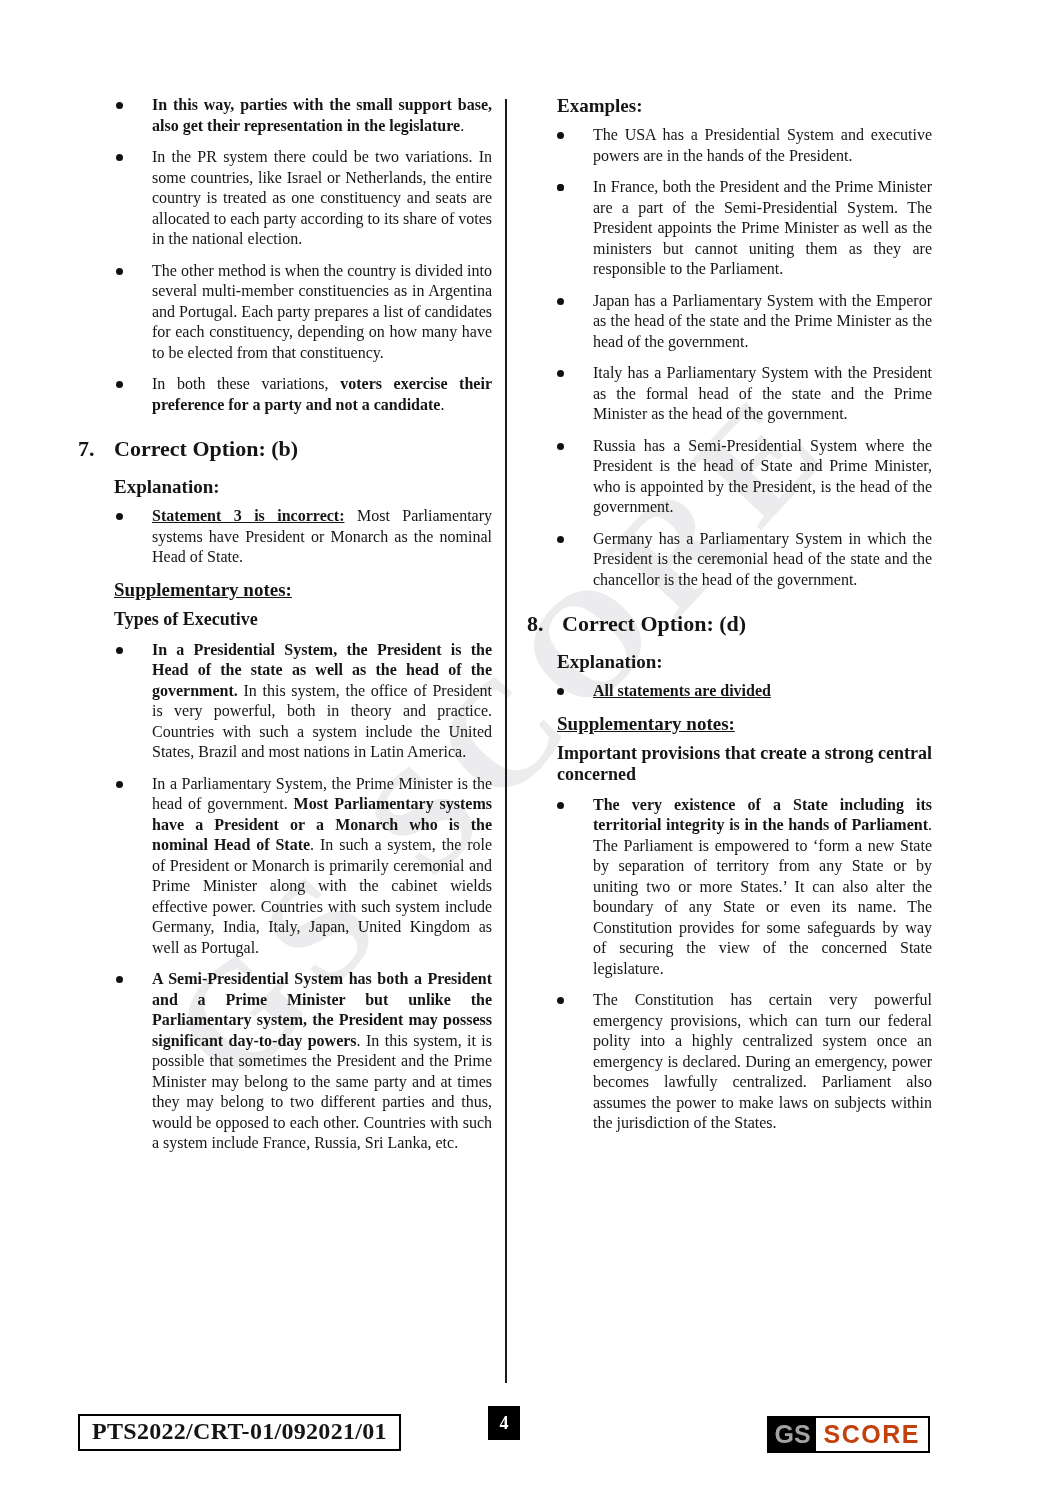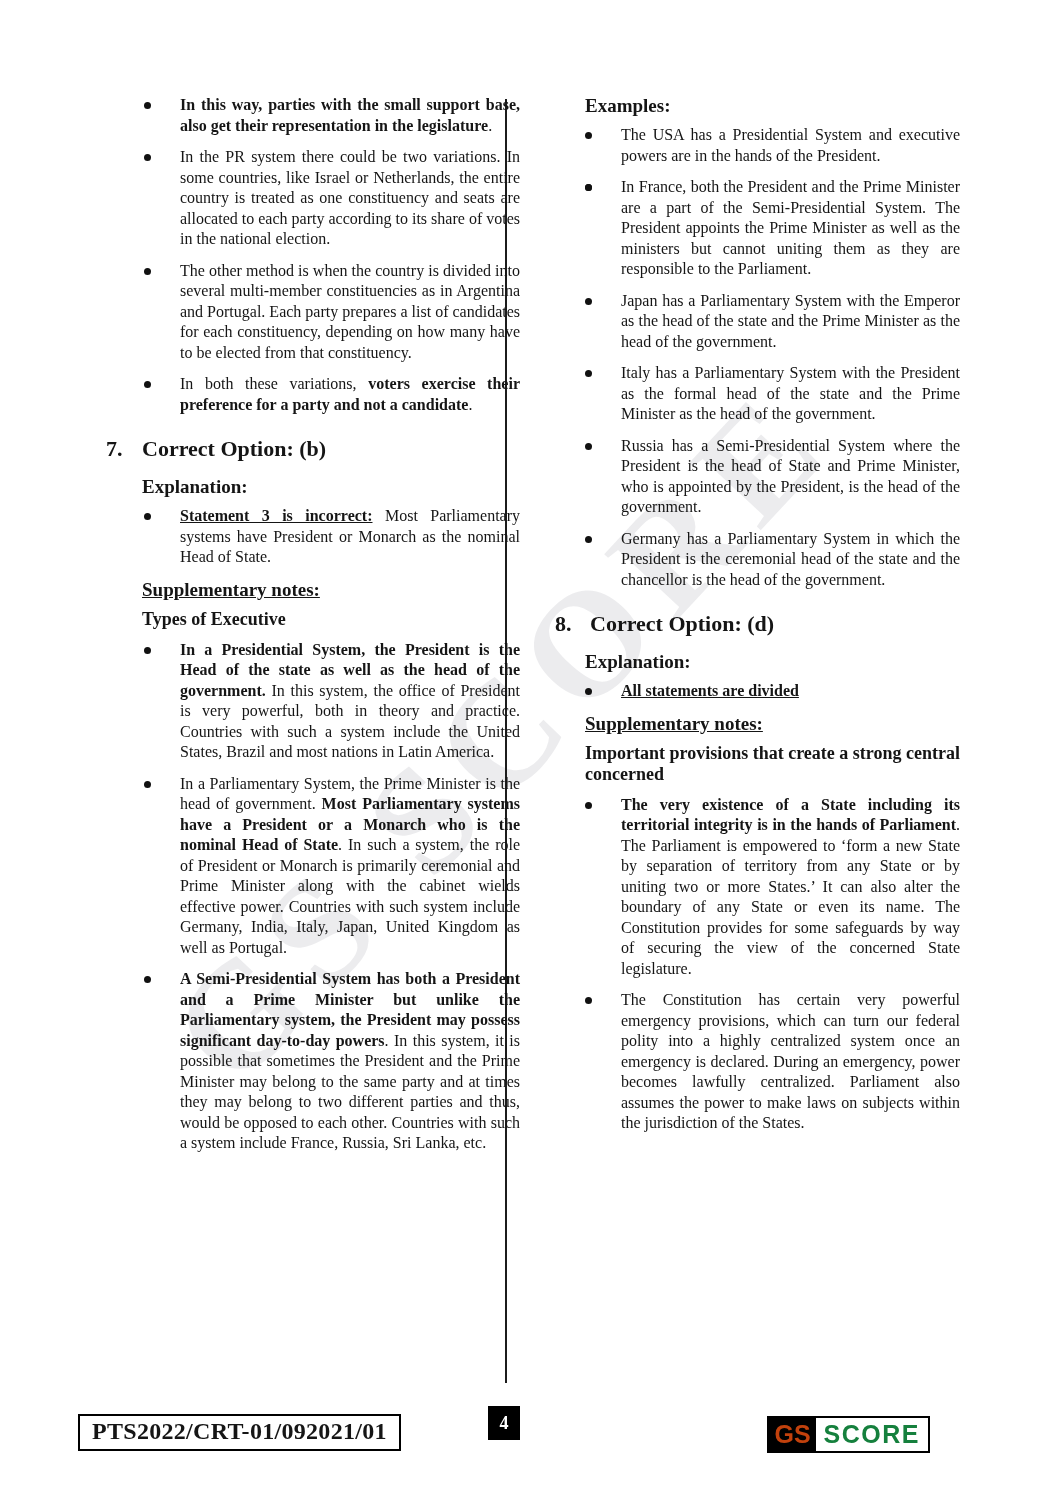--- a/index.html
+++ b/index.html
@@ -15,21 +15,21 @@
     font-weight:bold; font-size:150px; letter-spacing:16px;
     color:rgba(40,40,70,0.09); white-space:nowrap; z-index:0;
     font-family:"Liberation Serif", serif;
   }
   .col-divider {
     position:absolute; left:505px; top:99px; width:2px; height:1284px;
     background:#1c1c1c; z-index:1;
   }
   .col {
     position:absolute; top:95px; z-index:2;
-    font-size:16px; line-height:20.5px; text-align:justify;margin-left:28px;
+    font-size:16px; line-height:20.5px; text-align:justify;
   }
   .col-left  { left:78px;  width:414px; }
   .col-right { left:527px; width:405px; }
 
   .sub { padding-left:36px; }
   .col-right .sub { padding-left:30px; }
 
   ul.blist { list-style:none; margin-bottom:4px; }
   ul.blist li { position:relative; padding-left:38px; margin-bottom:11px; }
   .col-right ul.blist li { padding-left:36px; }
@@ -71,26 +71,26 @@
     background:#000; color:#fff; z-index:2;
     display:flex; align-items:center; justify-content:center;
     font-weight:bold; font-size:18px; font-family:"Liberation Serif", serif;
   }
   .brand {
     position:absolute; right:128px; top:1416px; height:37px; z-index:2;
     display:flex; align-items:stretch; border:2px solid #000;
     font-family:"Liberation Sans", sans-serif; font-weight:bold; font-size:25px;
   }
   .brand-gs {
-    background:#000; color:#c2410c; display:flex; align-items:center;
+    background:#000; color:#a3a3a3; display:flex; align-items:center;
     padding:0 5px;
     text-align:center;
   }
   .brand-score {
-    background:#fff; color:#15803d; display:flex; align-items:center;
+    background:#fff; color:#c2410c; display:flex; align-items:center;
     padding:0 8px; letter-spacing:1.5px;
   }
 </style>
 </head>
 <body>
 
 <div class="page">
 
   <div class="watermark">GS SCORE</div>
   <div class="col-divider"></div>

